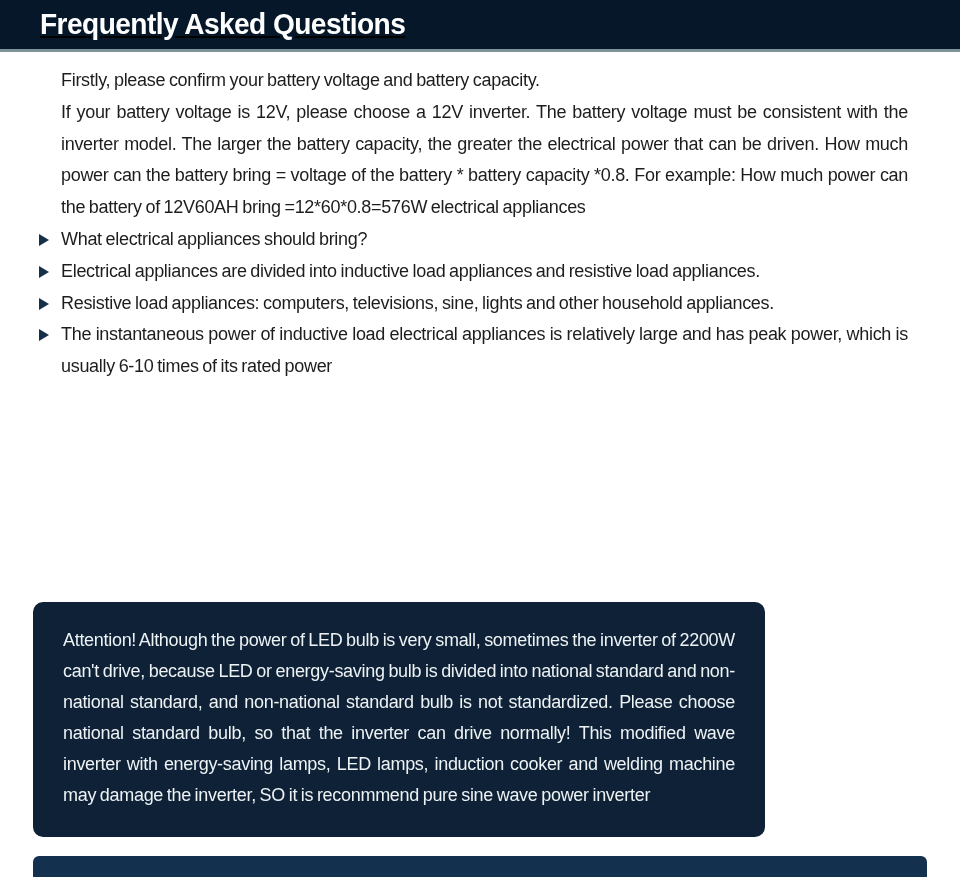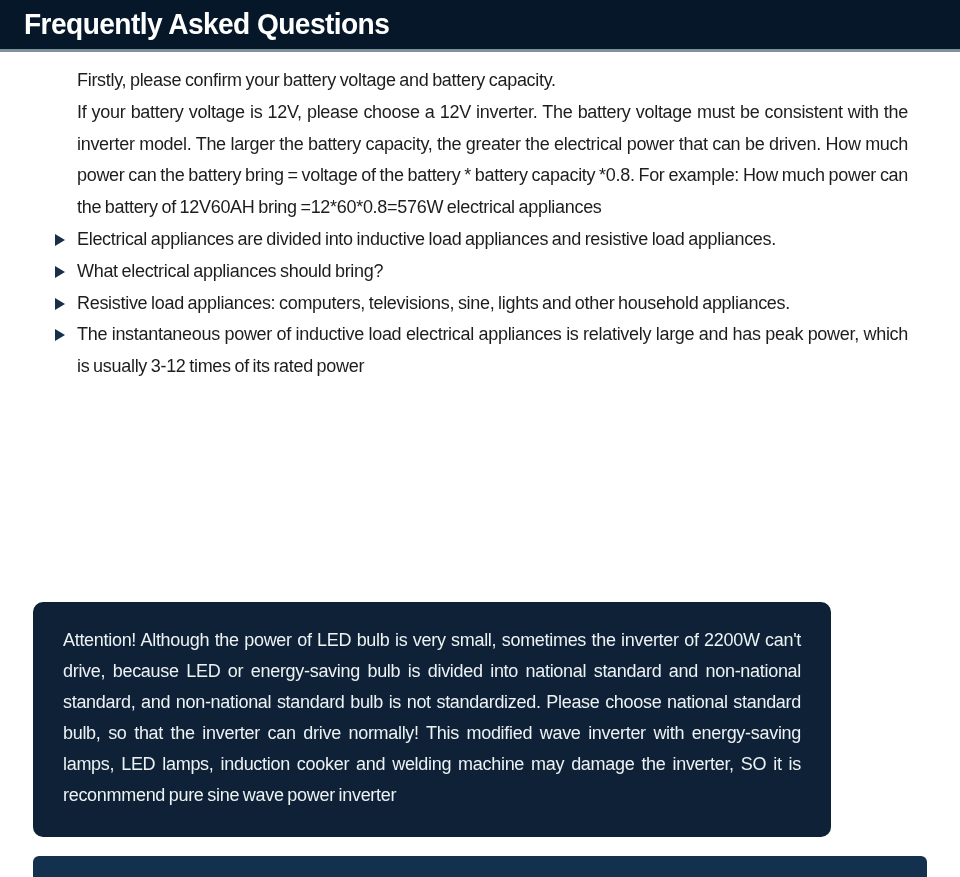--- a/index.html
+++ b/index.html
@@ -10,41 +10,42 @@
     background: #ffffff;
     overflow: hidden;
     font-family: "Liberation Sans", sans-serif;
   }
   .header-bar {
     height: 52px;
     background: #051729;
     border-bottom: 3px solid #7f9298;
     display: flex;
     align-items: center;
-    padding-left: 24px;
+    padding-left: 40px;
     box-sizing: border-box;
+    text-decoration: underline;
   }
   .header-title {
     color: #ffffff;
     font-size: 29px;
     font-weight: bold;
     letter-spacing: -0.6px;
     transform: scaleX(0.97);
     transform-origin: left center;
     white-space: nowrap;
   }
   .section-heading {
     margin: 27px 40px 0 40px;
     font-size: 25px;
     font-weight: bold;
     color: #0d0d0d;
     letter-spacing: -0.4px;
   }
   .content {
-    margin: 13px 52px 0 77px;
+    margin: 13px 52px 0 61px;
     font-size: 18px;
     line-height: 31.8px;
     color: #1d1d1d;
     letter-spacing: -0.3px;
     word-spacing: -1px;
     text-align: justify;
   }
   .content p { margin: 0; }
   .bullet-list {
     list-style: none;
@@ -62,21 +63,21 @@
     width: 0;
     height: 0;
     border-left: 10px solid #17304a;
     border-top: 6px solid transparent;
     border-bottom: 6px solid transparent;
   }
   .attention-box {
     position: absolute;
     left: 33px;
     top: 602px;
-    width: 798px;
+    width: 732px;
     min-height: 210px;
     box-sizing: border-box;
     background: #0e2136;
     border-radius: 10px;
     padding: 23px 30px 26px 30px;
   }
   .attention-text {
     margin: 0;
     color: #edf2f4;
     font-size: 18px;
@@ -105,33 +106,33 @@
   </div>
 
 
   <div class="content">
     <p>Firstly, please confirm your battery voltage and battery capacity.</p>
     <p>If your battery voltage is 12V, please choose a 12V inverter. The battery voltage must be consistent with the inverter model. The larger the battery capacity, the greater the electrical power that can be driven. How much power can the battery bring = voltage of the battery * battery capacity *0.8. For example: How much power can the battery of 12V60AH bring =12*60*0.8=576W electrical appliances</p>
 
     <ul class="bullet-list">
       <li>
         <span class="tri-icon"></span>
-        <span>Electrical appliances are divided into inductive load appliances and resistive load appliances.</span>
+        <span>What electrical appliances should bring?</span>
       </li>
       <li>
         <span class="tri-icon"></span>
-        <span>What electrical appliances should bring?</span>
+        <span>Electrical appliances are divided into inductive load appliances and resistive load appliances.</span>
       </li>
       <li>
         <span class="tri-icon"></span>
         <span>Resistive load appliances: computers, televisions, sine, lights and other household appliances.</span>
       </li>
       <li>
         <span class="tri-icon"></span>
-        <span>The instantaneous power of inductive load electrical appliances is relatively large and has peak power, which is usually 3-12 times of its rated power</span>
+        <span>The instantaneous power of inductive load electrical appliances is relatively large and has peak power, which is usually 6-10 times of its rated power</span>
       </li>
     </ul>
   </div>
 
   <div class="attention-box">
     <p class="attention-text">Attention! Although the power of LED bulb is very small, sometimes the inverter of 2200W can't drive, because LED or energy-saving bulb is divided into national standard and non-national standard, and non-national standard bulb is not standardized. Please choose national standard bulb, so that the inverter can drive normally! This modified wave inverter with energy-saving lamps, LED lamps, induction cooker and welding machine may damage the inverter, SO it is reconmmend pure sine wave power inverter</p>
   </div>
 
   <div class="next-section-bar"></div>
 

